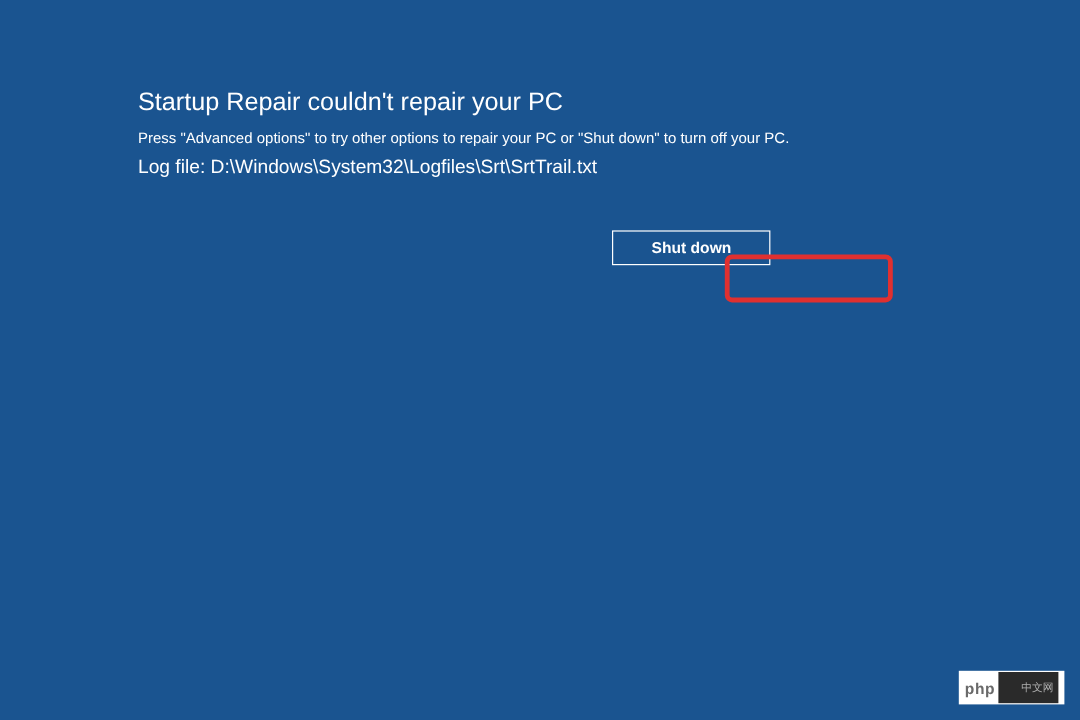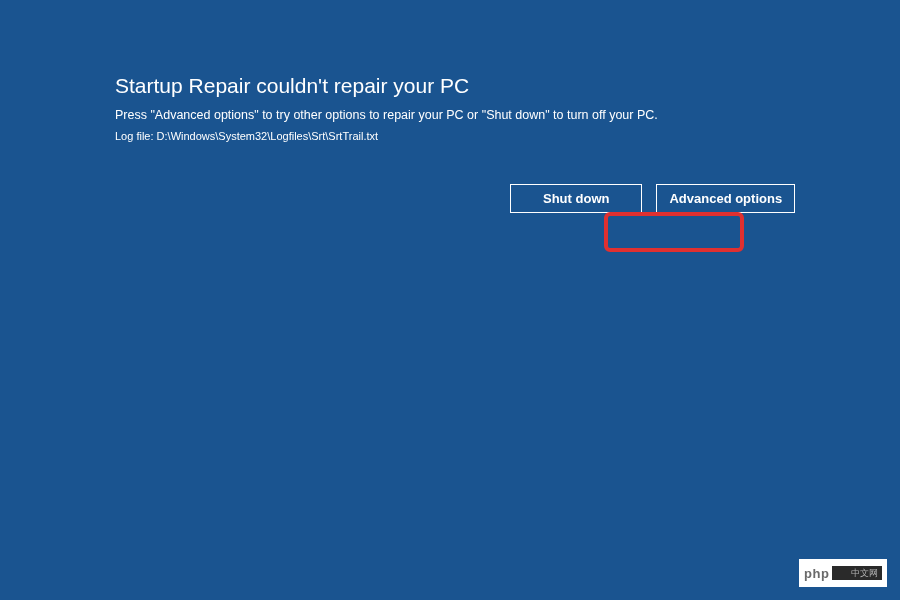--- a/index.html
+++ b/index.html
@@ -31,21 +31,21 @@
       margin-bottom: 8px;
       margin-top: 34px;
     }
     .instruction {
       font-size: 12.5px;
       font-weight: 400;
       line-height: 1.5;
       margin-bottom: 3px;
     }
     .logfile {
-      font-size: 11px;
+      font-size: 16px;
       font-weight: 400;
       line-height: 1.5;
     }
     .button-row {
       display: flex;
       gap: 14px;
       margin-top: 40px;
       margin-left: 395px;
     }
     .btn {
@@ -92,37 +92,36 @@
       font-weight: 700;
       font-family: Arial, sans-serif;
       letter-spacing: 0.5px;
     }
     .watermark-box {
       background: #2a2a2a;
       color: #b0b0b0;
       font-size: 9px;
       padding: 2px 4px;
       flex: 1;
-      height: 14px;
+      height: 26px;
       display: flex;
       align-items: center;
       justify-content: flex-end;
     }
   </style>
 </head>
 <body>
 
 <div class="content">
   <div class="subtitle">Startup Repair couldn't repair your PC</div>
   <div class="instruction">Press "Advanced options" to try other options to repair your PC or "Shut down" to turn off your PC.</div>
   <div class="logfile">Log file: D:\Windows\System32\Logfiles\Srt\SrtTrail.txt</div>
 
   <div class="button-row">
     <button class="btn">Shut down</button>
-    <button class="btn btn-advanced">Advanced options</button>
   </div>
 </div>
 
 <div class="highlight-box"></div>
 
 <div class="watermark">
   <span class="watermark-text">php</span>
   <span class="watermark-box">中文网</span>
 </div>
 

